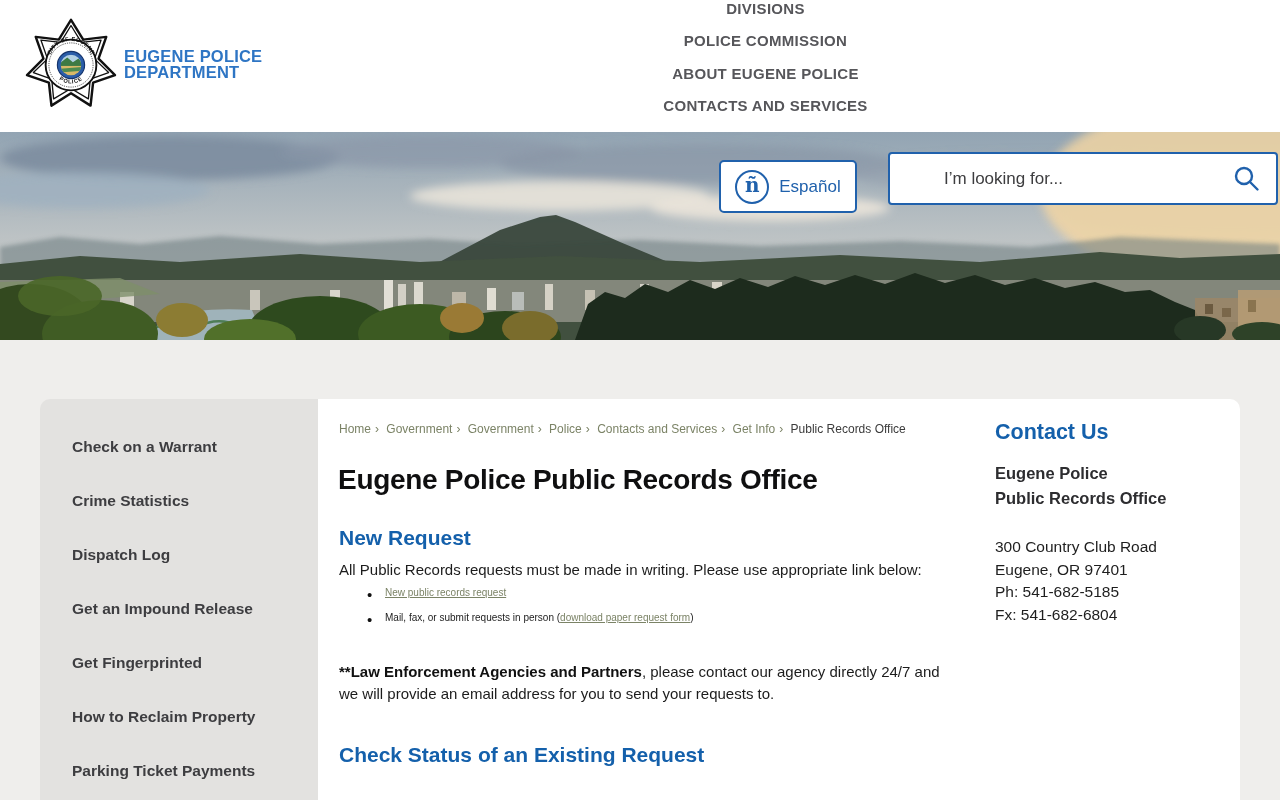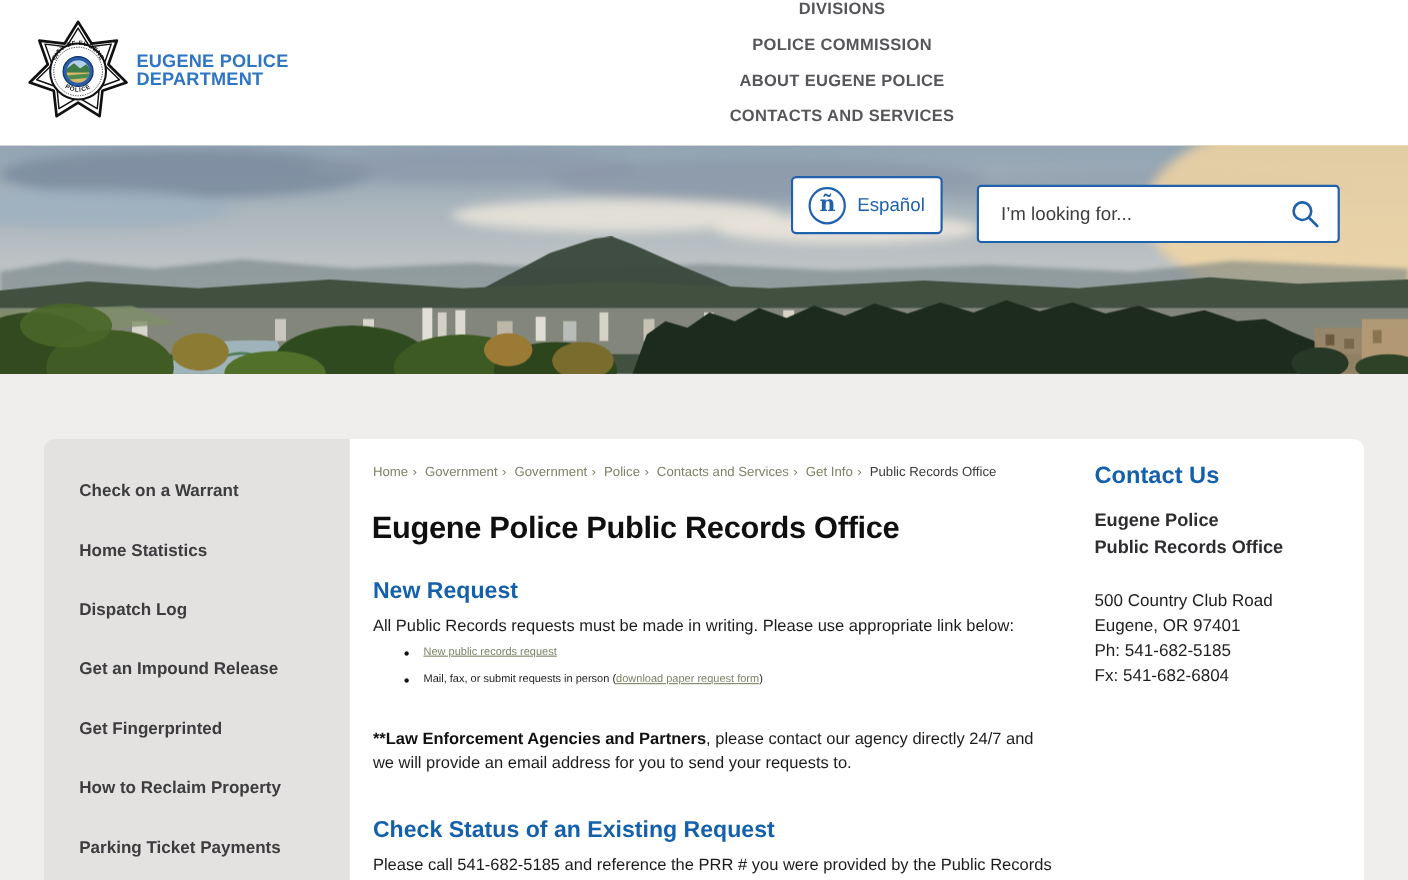--- a/index.html
+++ b/index.html
@@ -24,23 +24,23 @@
 
   .espanol-btn { position:absolute; left:719px; top:160px; width:138px; height:53px; z-index:6;
     background:#fff; border:2px solid #2061ac; border-radius:5px;
     display:flex; align-items:center; justify-content:center; gap:10px; cursor:pointer; }
   .n-circle { width:34px; height:34px; border:2.5px solid #2061ac; border-radius:50%;
     display:flex; align-items:center; justify-content:center;
     color:#2061ac; font-weight:bold; font-size:20px; line-height:1;
     font-family:"DejaVu Serif", serif; padding-bottom:3px; }
   .espanol-label { color:#2061ac; font-weight:normal; font-size:17px; }
 
-  .searchbox { position:absolute; left:888px; top:168px; width:330px; height:53px; z-index:6;
+  .searchbox { position:absolute; left:888px; top:152px; width:390px; height:53px; z-index:6;
     background:#fff; border:2px solid #2061ac; border-radius:4px;
-    display:flex; align-items:center; }
+    display:flex; align-items:center;padding-left:34px; }
   .searchbox input { flex:1; border:none; outline:none; background:transparent;
     font-family:"Liberation Sans", sans-serif; font-size:17px; color:#333; padding:0 0 0 20px; }
   .searchbox input::placeholder { color:#3d3d3f; opacity:1; }
   .search-btn { border:none; background:transparent; padding:0 16px 0 6px; cursor:pointer; display:flex; align-items:center; }
 
   
   .sidebar { position:absolute; left:40px; top:399px; width:278px; height:401px;
     background:#e3e2e0; border-top-left-radius:10px; }
   .sidebar ul { list-style:none; margin:0; padding:21px 0 0 0; }
   .sidebar li { height:54px; display:flex; align-items:center; padding-left:32px; }
@@ -219,21 +219,21 @@
 </div>
 
 <nav class="sidebar">
   <ul>
 
       <li>
         <a>Check on a Warrant</a>
       </li>
 
       <li>
-        <a>Home Statistics</a>
+        <a>Crime Statistics</a>
       </li>
 
       <li>
         <a>Dispatch Log</a>
       </li>
 
       <li>
         <a>Get an Impound Release</a>
       </li>
 
@@ -284,29 +284,28 @@
     <li>
       <span>Mail, fax, or submit requests in person (</span><a>download paper request form</a><span>)</span>
     </li>
   </ul>
 
   <p class="p-body p-note">
     <strong>**Law Enforcement Agencies and Partners</strong><span>, please contact our agency directly 24/7 and we will provide an email address for you to send your requests to.</span>
   </p>
 
   <h2 class="h2 h2-status">Check Status of an Existing Request</h2>
-  <p class="p-body p-status">Please call 541-682-5185 and reference the PRR # you were provided by the Public Records</p>
 
   <aside class="contact">
     <h2 class="contact-heading">Contact Us</h2>
     <div class="contact-org">
       <div>Eugene Police</div>
       <div>Public Records Office</div>
     </div>
     <div class="contact-addr">
-      <div>500 Country Club Road</div>
+      <div>300 Country Club Road</div>
       <div>Eugene, OR 97401</div>
       <div>Ph: 541-682-5185</div>
       <div>Fx: 541-682-6804</div>
     </div>
   </aside>
 
 </main>
 
 </body></html>

